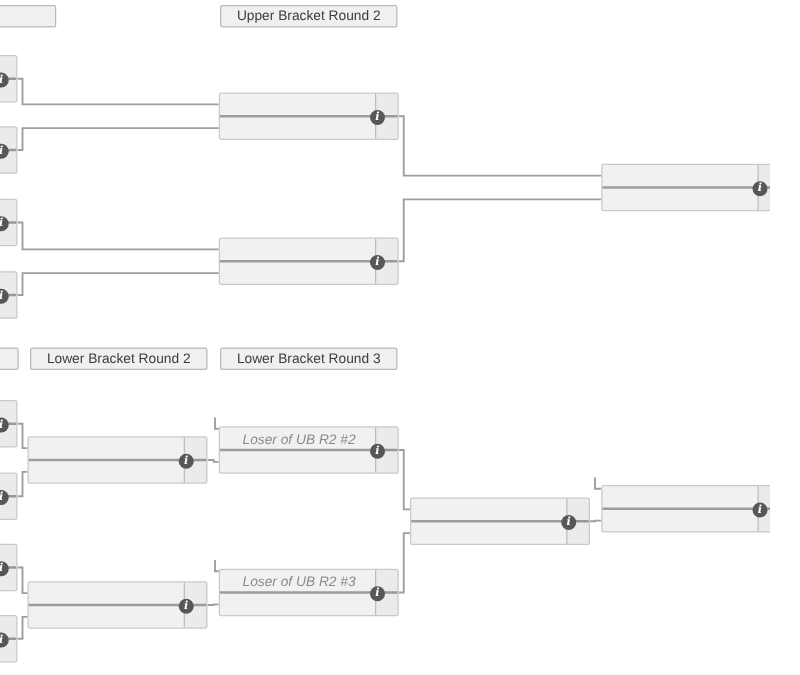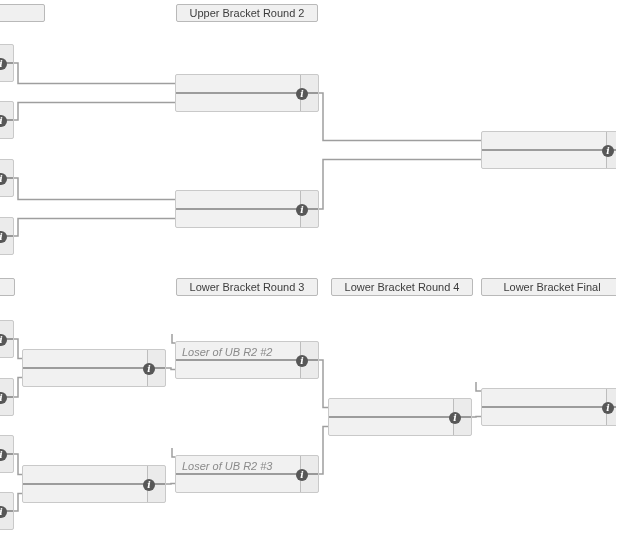--- a/index.html
+++ b/index.html
@@ -13,21 +13,21 @@
          font-family:"Liberation Sans","DejaVu Sans",sans-serif;}
   svg.connectors{position:absolute;left:0;top:0;width:640px;height:540px;}
   svg.connectors path{stroke:var(--connector);stroke-width:1.5;fill:none;}
   .round-header{position:absolute;width:142px;height:18px;box-sizing:border-box;
     background:var(--header-fill);border:1px solid var(--header-border);border-radius:2px;
     font-size:11px;line-height:16px;text-align:center;color:var(--header-text);
     white-space:nowrap;overflow:hidden;}
   .match{position:absolute;width:144px;height:38px;box-sizing:border-box;
     background:var(--box-fill);border:1px solid var(--box-border);border-radius:2px;}
   .match .row{height:17px;line-height:17px;overflow:hidden;white-space:nowrap;}
-  .match .row.top{border-bottom:2px solid var(--divider);}
+  .match .row.top{border-bottom:2px solid var(--divider);padding-left:12px;}
   .loser-label{display:inline-block;padding-left:6px;font-size:11px;font-style:italic;
     color:var(--placeholder-text);}
   .score-col{position:absolute;top:0;bottom:0;right:0;width:17px;
     border-left:1px solid var(--score-line);background:rgba(0,0,0,0.025);}
   .info{position:absolute;left:120px;top:13px;width:12px;height:12px;border-radius:50%;
     background:var(--info-icon-bg);color:var(--info-icon-fg);text-align:center;
     font:italic bold 9px/12px "DejaVu Serif",serif;z-index:3;}
   .match.cut-left .info{left:124px;}
 </style>
 </head>
@@ -56,23 +56,22 @@
     <path d="M 172 334 V 343 H 175"></path>
     <path d="M 172 448 V 457 H 175"></path>
     <path d="M 476 382 V 391 H 481"></path>
   </svg>
 
   <div class="round-header" style="left:-97px;top:4px"></div>
   <div class="round-header" style="left:176px;top:4px">Upper Bracket Round 2</div>
   <div class="round-header" style="left:632px;top:4px"></div>
 
   <div class="round-header" style="left:-127px;top:278px"></div>
+  <div class="round-header" style="left:24px;top:278px">Lower Bracket Round 2</div>
   <div class="round-header" style="left:176px;top:278px">Lower Bracket Round 3</div>
-  <div class="round-header" style="left:331px;top:278px">Lower Bracket Round 4</div>
-  <div class="round-header" style="left:481px;top:278px">Lower Bracket Final</div>
 
   <div class="match cut-left" style="left:-130px;top:44px">
     <div class="row top"></div>
     <div class="row"></div>
     <div class="score-col"></div>
     <div class="info">i</div>
   </div>
   <div class="match cut-left" style="left:-130px;top:101px">
     <div class="row top"></div>
     <div class="row"></div>

